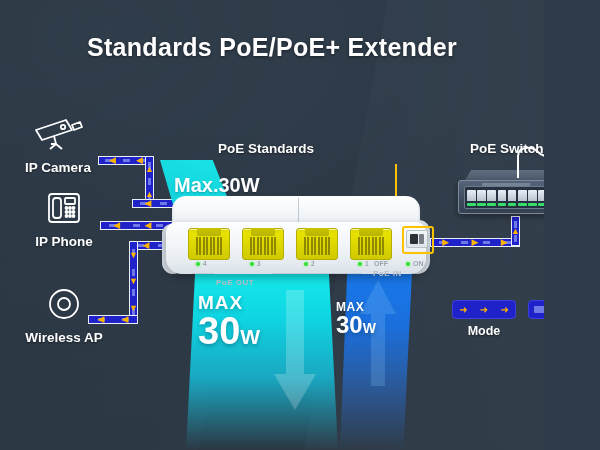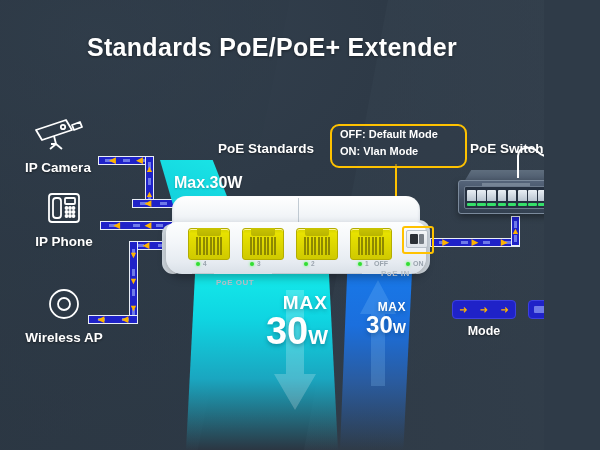--- a/index.html
+++ b/index.html
@@ -41,30 +41,30 @@
     overflow:hidden;color:#ffb400;font-size:9px;line-height:1;}
   .arrows.v{flex-direction:column;}
   .dash{position:absolute;inset:0;display:flex;align-items:center;justify-content:space-around;}
   .dash i{display:block;width:7px;height:3px;background:#6f7ae8;}
 
   
   .beam{position:absolute;pointer-events:none;}
   #beam-up{left:160px;top:160px;width:85px;height:82px;
     background:linear-gradient(200deg,#19f0f0 0%,#12d9e4 60%,#0fc6d8 100%);
     clip-path:polygon(0 0,62% 0,100% 100%,28% 100%);opacity:.95;}
-  #beam-max30 {position:absolute;left:174px;top:174px;color:#fff;font-size:16px;font-weight:bold;
+  #beam-max30 {position:absolute;left:174px;top:174px;color:#fff;font-size:20px;font-weight:bold;
     text-shadow:0 1px 2px rgba(0,0,0,.25);}
   #beam-cyan{left:186px;top:272px;width:152px;height:178px;
     background:linear-gradient(180deg,#14eaea 0%,#0fd5e2 26%,#1aa6c0 60%,rgba(46,80,95,0) 100%);
     clip-path:polygon(6% 0,94% 0,100% 100%,0 100%);}
   #beam-blue{left:340px;top:272px;width:72px;height:178px;
     background:linear-gradient(180deg,#1878e8 0%,#1b6fdd 30%,#2a5b9e 62%,rgba(46,66,90,0) 100%);
     clip-path:polygon(10% 0,100% 0,88% 100%,0 100%);}
   .arrowShape{position:absolute;opacity:.38;}
-  .bigtxt{position:absolute;color:#fff;text-align:right;font-weight:bold;
+  .bigtxt{position:absolute;color:#fff;text-align:left;font-weight:bold;
     text-shadow:0 2px 4px rgba(0,40,60,.35);}
   #max-cyan{left:198px;top:292px;width:130px;}
   #max-cyan .m{font-size:19px;letter-spacing:1px;}
   #max-cyan .n{font-size:38px;line-height:34px;}
   #max-cyan .n small{font-size:21px;}
   #max-blue{left:336px;top:300px;width:70px;}
   #max-blue .m{font-size:12px;letter-spacing:.5px;}
   #max-blue .n{font-size:24px;line-height:22px;}
   #max-blue .n small{font-size:14px;}
 
@@ -336,24 +336,20 @@
   <div class="bigtxt" id="max-blue">
     <div class="m">MAX</div>
     <div class="n"><span>30</span><small>W</small></div>
   </div>
 
   <div class="toplbl" id="lbl-ext">PoE Standards</div>
   <div class="toplbl" id="lbl-sw">PoE Switch</div>
 
   <div id="callout-line"></div>
   <div id="callout-line2"></div>
-  <div id="callout">
-    <div>OFF: Default Mode</div>
-    <div>ON: Vlan Mode</div>
-  </div>
 
   <div id="extender">
     <div class="ext-left-cap"></div>
     <div class="ext-right-cap"></div>
     <div class="ext-top">
         <div class="ext-seam"></div>
       </div>
     <div class="ext-face"></div>
 
     <div class="port" id="p4">
@@ -419,21 +415,21 @@
     <div class="pnum" style="left:91px;top:64px;">3</div>
     <div class="pnum" style="left:145px;top:64px;">2</div>
     <div class="pnum" style="left:199px;top:64px;">1</div>
 
     <div class="pnum" style="left:208px;top:64px;font-size:7px;">OFF</div>
     <div class="pnum" style="left:247px;top:64px;font-size:7px;">ON</div>
 
     <div class="grouplbl" style="left:50px;top:73px;margin-top:9px;">PoE  OUT</div>
     <div class="grpline" style="left:26px;top:77px;width:22px;"></div>
     <div class="grpline" style="left:106px;top:77px;width:90px;"></div>
-    <div class="grouplbl" style="left:176px;top:73px;padding-left:39px;">PoE  IN</div>
+    <div class="grouplbl" style="left:168px;top:73px;padding-left:39px;">PoE  IN</div>
 
     <div class="dipbox"></div>
     <div class="dip">
         <div class="sw"></div>
         <div class="sw2"></div>
       </div>
   </div>
 
   <div id="switch">
     <div class="sw-top"></div>

